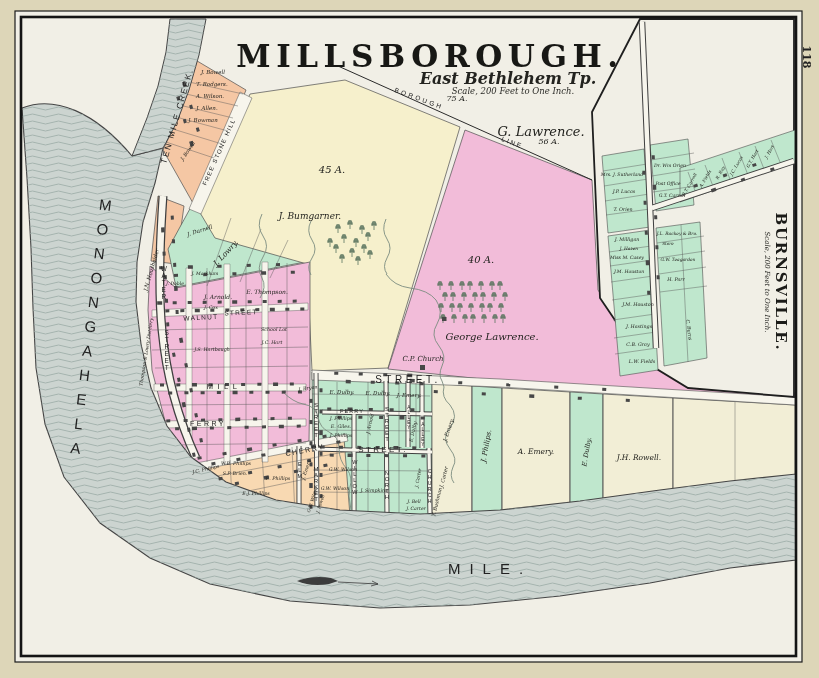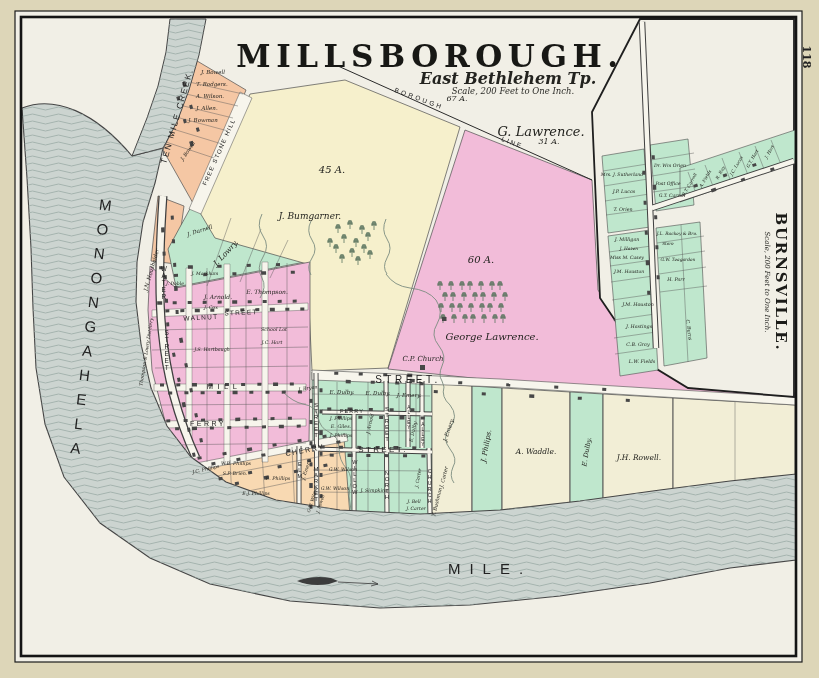--- a/index.html
+++ b/index.html
@@ -365,24 +365,24 @@
 
   <div id="labels-layer">
     <div class="map-title">MILLSBOROUGH.</div>
     <div class="map-township">East Bethlehem Tp.</div>
     <div class="map-scale">Scale, 200 Feet to One Inch.</div>
     <div class="page-number">118</div>
     <div class="inset-title">BURNSVILLE.</div>
     <div class="inset-scale">Scale, 200 Feet to One Inch.</div>
   <span class="lbl lbl-n" style="left: 332px; top: 170px; font-size: 10px; transform: translate(-50%, -50%) rotate(0deg);">45 A.</span>
       <span class="lbl lbl-n" style="left: 310px; top: 216px; font-size: 9px; transform: translate(-50%, -50%) rotate(0deg);">J. Bumgarner.</span>
-      <span class="lbl lbl-n" style="left: 457px; top: 99px; font-size: 8px; transform: translate(-50%, -50%) rotate(0deg);">67 A.</span>
+      <span class="lbl lbl-n" style="left: 457px; top: 99px; font-size: 8px; transform: translate(-50%, -50%) rotate(0deg);">75 A.</span>
       <span class="lbl lbl-n" style="left: 541px; top: 131px; font-size: 13px; transform: translate(-50%, -50%) rotate(0deg);">G. Lawrence.</span>
-      <span class="lbl lbl-n" style="left: 549px; top: 142px; font-size: 8px; transform: translate(-50%, -50%) rotate(0deg);">31 A.</span>
-      <span class="lbl lbl-n" style="left: 481px; top: 260px; font-size: 10px; transform: translate(-50%, -50%) rotate(0deg);">60 A.</span>
+      <span class="lbl lbl-n" style="left: 549px; top: 142px; font-size: 8px; transform: translate(-50%, -50%) rotate(0deg);">56 A.</span>
+      <span class="lbl lbl-n" style="left: 481px; top: 260px; font-size: 10px; transform: translate(-50%, -50%) rotate(0deg);">40 A.</span>
       <span class="lbl lbl-n" style="left: 492px; top: 337px; font-size: 10px; transform: translate(-50%, -50%) rotate(0deg);">George Lawrence.</span>
       <span class="lbl lbl-n" style="left: 423px; top: 359px; font-size: 7px; transform: translate(-50%, -50%) rotate(0deg);">C.P. Church</span>
       <span class="lbl lbl-s" style="left: 419px; top: 99px; font-size: 6.5px; letter-spacing: 0.4em; transform: translate(-50%, -50%) rotate(20deg);">BOROUGH</span>
       <span class="lbl lbl-s" style="left: 512px; top: 143px; font-size: 6.5px; letter-spacing: 0.3em; transform: translate(-50%, -50%) rotate(21deg);">LINE</span>
       <span class="lbl lbl-s" style="left: 219px; top: 152px; font-size: 6px; letter-spacing: 0.22em; transform: translate(-50%, -50%) rotate(-66deg);">FREE STONE HILL</span>
       <span class="lbl lbl-s" style="left: 177px; top: 116px; font-size: 8.5px; letter-spacing: 0.2em; transform: translate(-50%, -50%) rotate(-74deg);">TEN MILE CREEK.</span>
       <span class="lbl lbl-v" style="left: 90px; top: 330px; font-size: 15px; letter-spacing: 0.5em; transform: translate(-50%, -50%) rotate(7deg);">MONONGAHELA</span>
       <span class="lbl lbl-s" style="left: 490px; top: 568px; font-size: 15px; letter-spacing: 0.6em; transform: translate(-50%, -50%) rotate(0deg);">MILE.</span>
       <span class="lbl lbl-s" style="left: 408px; top: 380px; font-size: 10px; letter-spacing: 0.35em; transform: translate(-50%, -50%) rotate(0deg);">STREET.</span>
       <span class="lbl lbl-s" style="left: 383px; top: 450px; font-size: 8px; letter-spacing: 0.3em; transform: translate(-50%, -50%) rotate(0deg);">STREET.</span>
@@ -441,21 +441,21 @@
       <span class="lbl lbl-n" style="left: 235px; top: 474px; font-size: 4.8px; transform: translate(-50%, -50%) rotate(0deg);">S.P. Brien.</span>
       <span class="lbl lbl-n" style="left: 278px; top: 479px; font-size: 4.8px; transform: translate(-50%, -50%) rotate(0deg);">E. Phillips</span>
       <span class="lbl lbl-n" style="left: 256px; top: 494px; font-size: 4.8px; transform: translate(-50%, -50%) rotate(0deg);">E.J. Phillips</span>
       <span class="lbl lbl-n" style="left: 307px; top: 470px; font-size: 4.8px; transform: translate(-50%, -50%) rotate(-72deg);">J. Emery</span>
       <span class="lbl lbl-n" style="left: 313px; top: 500px; font-size: 4.4px; transform: translate(-50%, -50%) rotate(-72deg);">G.W. Wilson</span>
       <span class="lbl lbl-n" style="left: 321px; top: 504px; font-size: 4.4px; transform: translate(-50%, -50%) rotate(-72deg);">J. Powell</span>
       <span class="lbl lbl-n" style="left: 449px; top: 430px; font-size: 5.5px; transform: translate(-50%, -50%) rotate(-72deg);">J. Emery.</span>
       <span class="lbl lbl-n" style="left: 444px; top: 477px; font-size: 5px; transform: translate(-50%, -50%) rotate(-76deg);">J. Carter</span>
       <span class="lbl lbl-n" style="left: 437px; top: 502px; font-size: 5px; transform: translate(-50%, -50%) rotate(-76deg);">T. Bushman</span>
       <span class="lbl lbl-n" style="left: 487px; top: 446px; font-size: 7px; transform: translate(-50%, -50%) rotate(-80deg);">J. Philips.</span>
-      <span class="lbl lbl-n" style="left: 536px; top: 452px; font-size: 7.5px; transform: translate(-50%, -50%) rotate(0deg);">A. Waddle.</span>
+      <span class="lbl lbl-n" style="left: 536px; top: 452px; font-size: 7.5px; transform: translate(-50%, -50%) rotate(0deg);">A. Emery.</span>
       <span class="lbl lbl-n" style="left: 587px; top: 452px; font-size: 6.5px; transform: translate(-50%, -50%) rotate(-80deg);">E. Dulby.</span>
       <span class="lbl lbl-n" style="left: 639px; top: 458px; font-size: 7.5px; transform: translate(-50%, -50%) rotate(0deg);">J.H. Rowell.</span>
       <span class="lbl lbl-n" style="left: 622px; top: 175px; font-size: 4.6px; transform: translate(-50%, -50%) rotate(0deg);">Mrs. J. Sutherland</span>
       <span class="lbl lbl-n" style="left: 624px; top: 192px; font-size: 4.8px; transform: translate(-50%, -50%) rotate(0deg);">J.P. Lucas</span>
       <span class="lbl lbl-n" style="left: 623px; top: 210px; font-size: 4.8px; transform: translate(-50%, -50%) rotate(0deg);">T. Orien</span>
       <span class="lbl lbl-n" style="left: 670px; top: 166px; font-size: 4.6px; transform: translate(-50%, -50%) rotate(0deg);">Dr. Wm Orien</span>
       <span class="lbl lbl-n" style="left: 668px; top: 184px; font-size: 4.6px; transform: translate(-50%, -50%) rotate(0deg);">Post Office</span>
       <span class="lbl lbl-n" style="left: 672px; top: 196px; font-size: 4.6px; transform: translate(-50%, -50%) rotate(0deg);">G.T. Carroll</span>
       <span class="lbl lbl-n" style="left: 690px; top: 185px; font-size: 4.4px; transform: translate(-50%, -50%) rotate(-60deg);">G.T. Carroll</span>
       <span class="lbl lbl-n" style="left: 706px; top: 179px; font-size: 4.4px; transform: translate(-50%, -50%) rotate(-60deg);">A. Fields</span>

